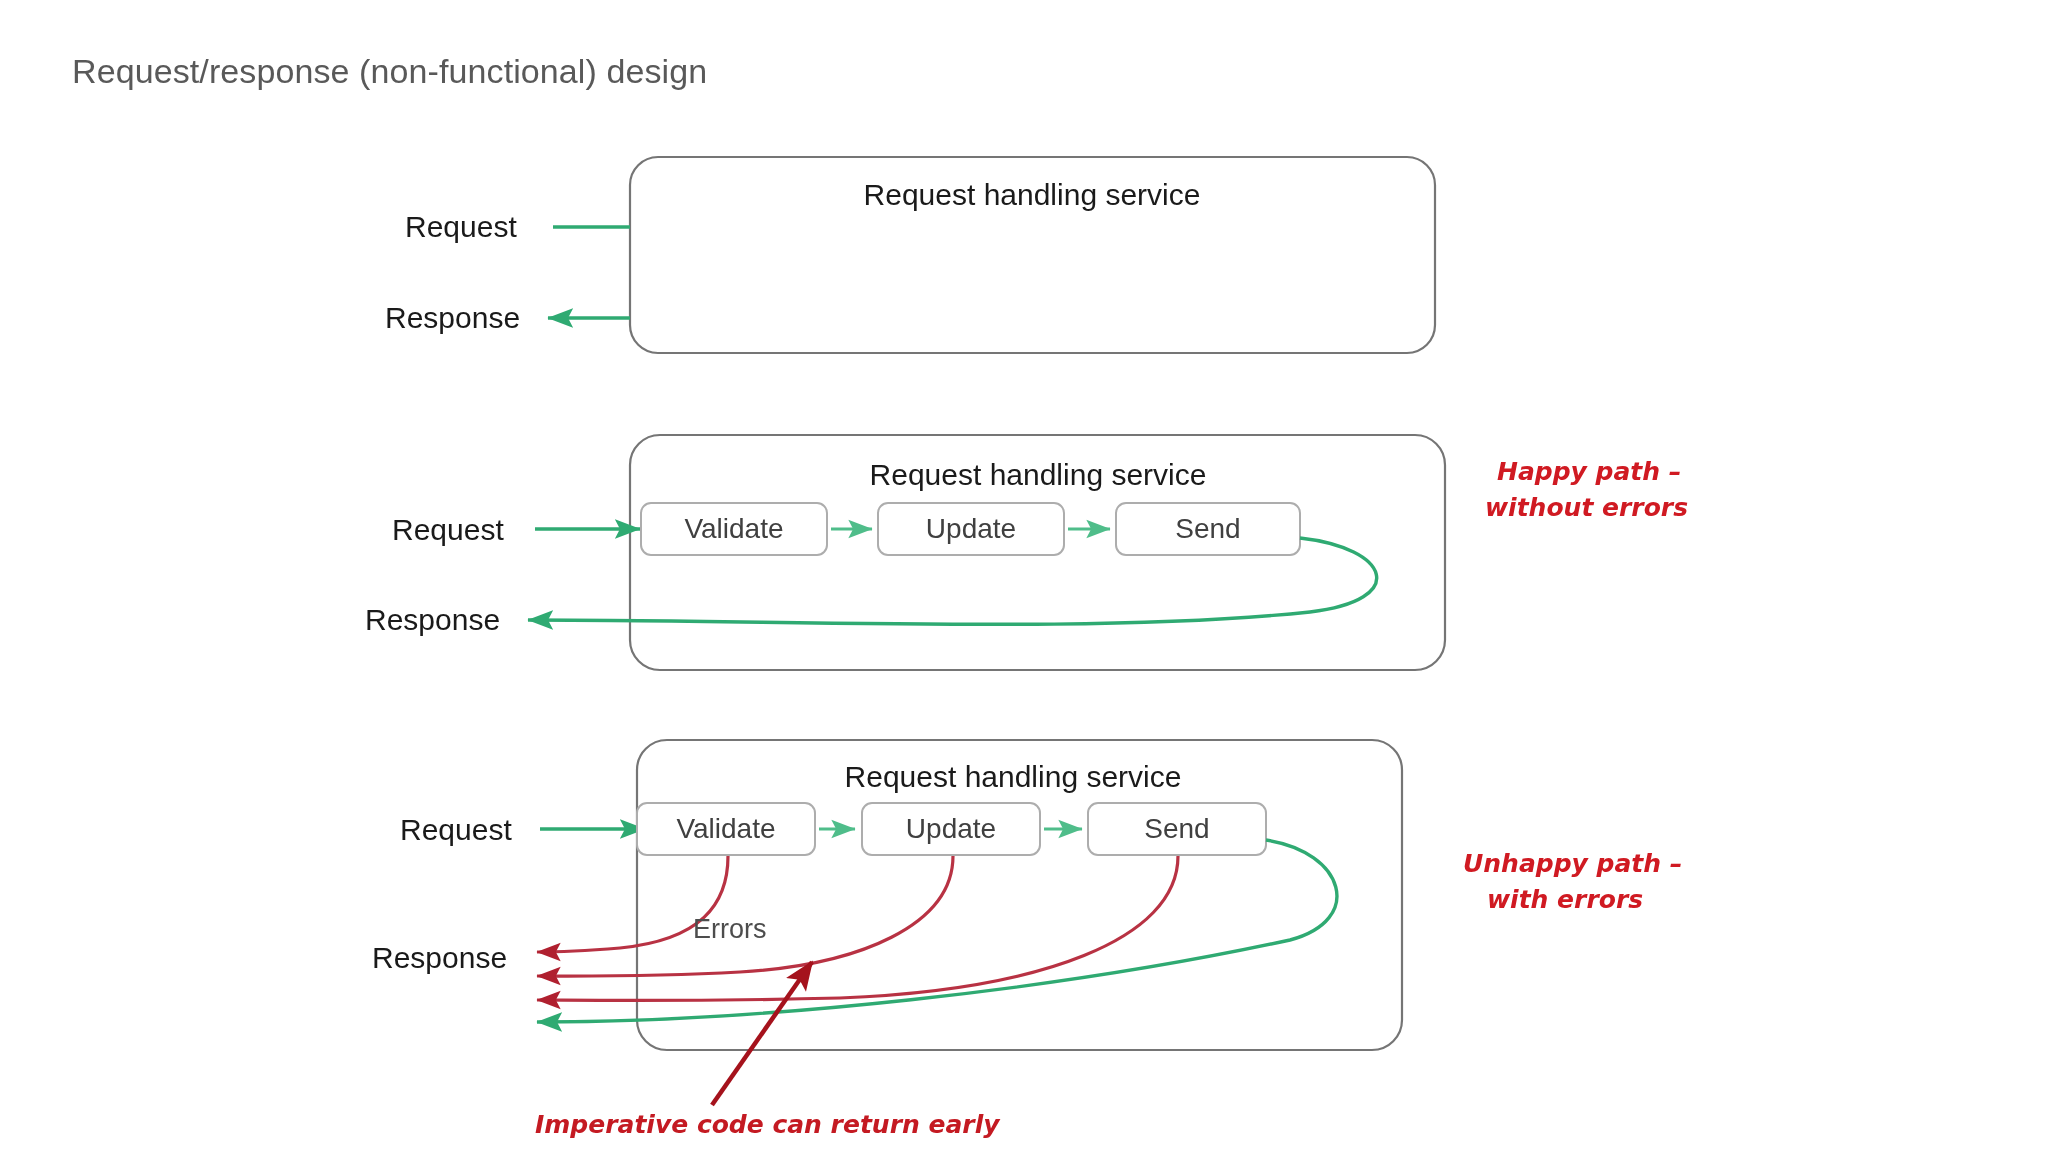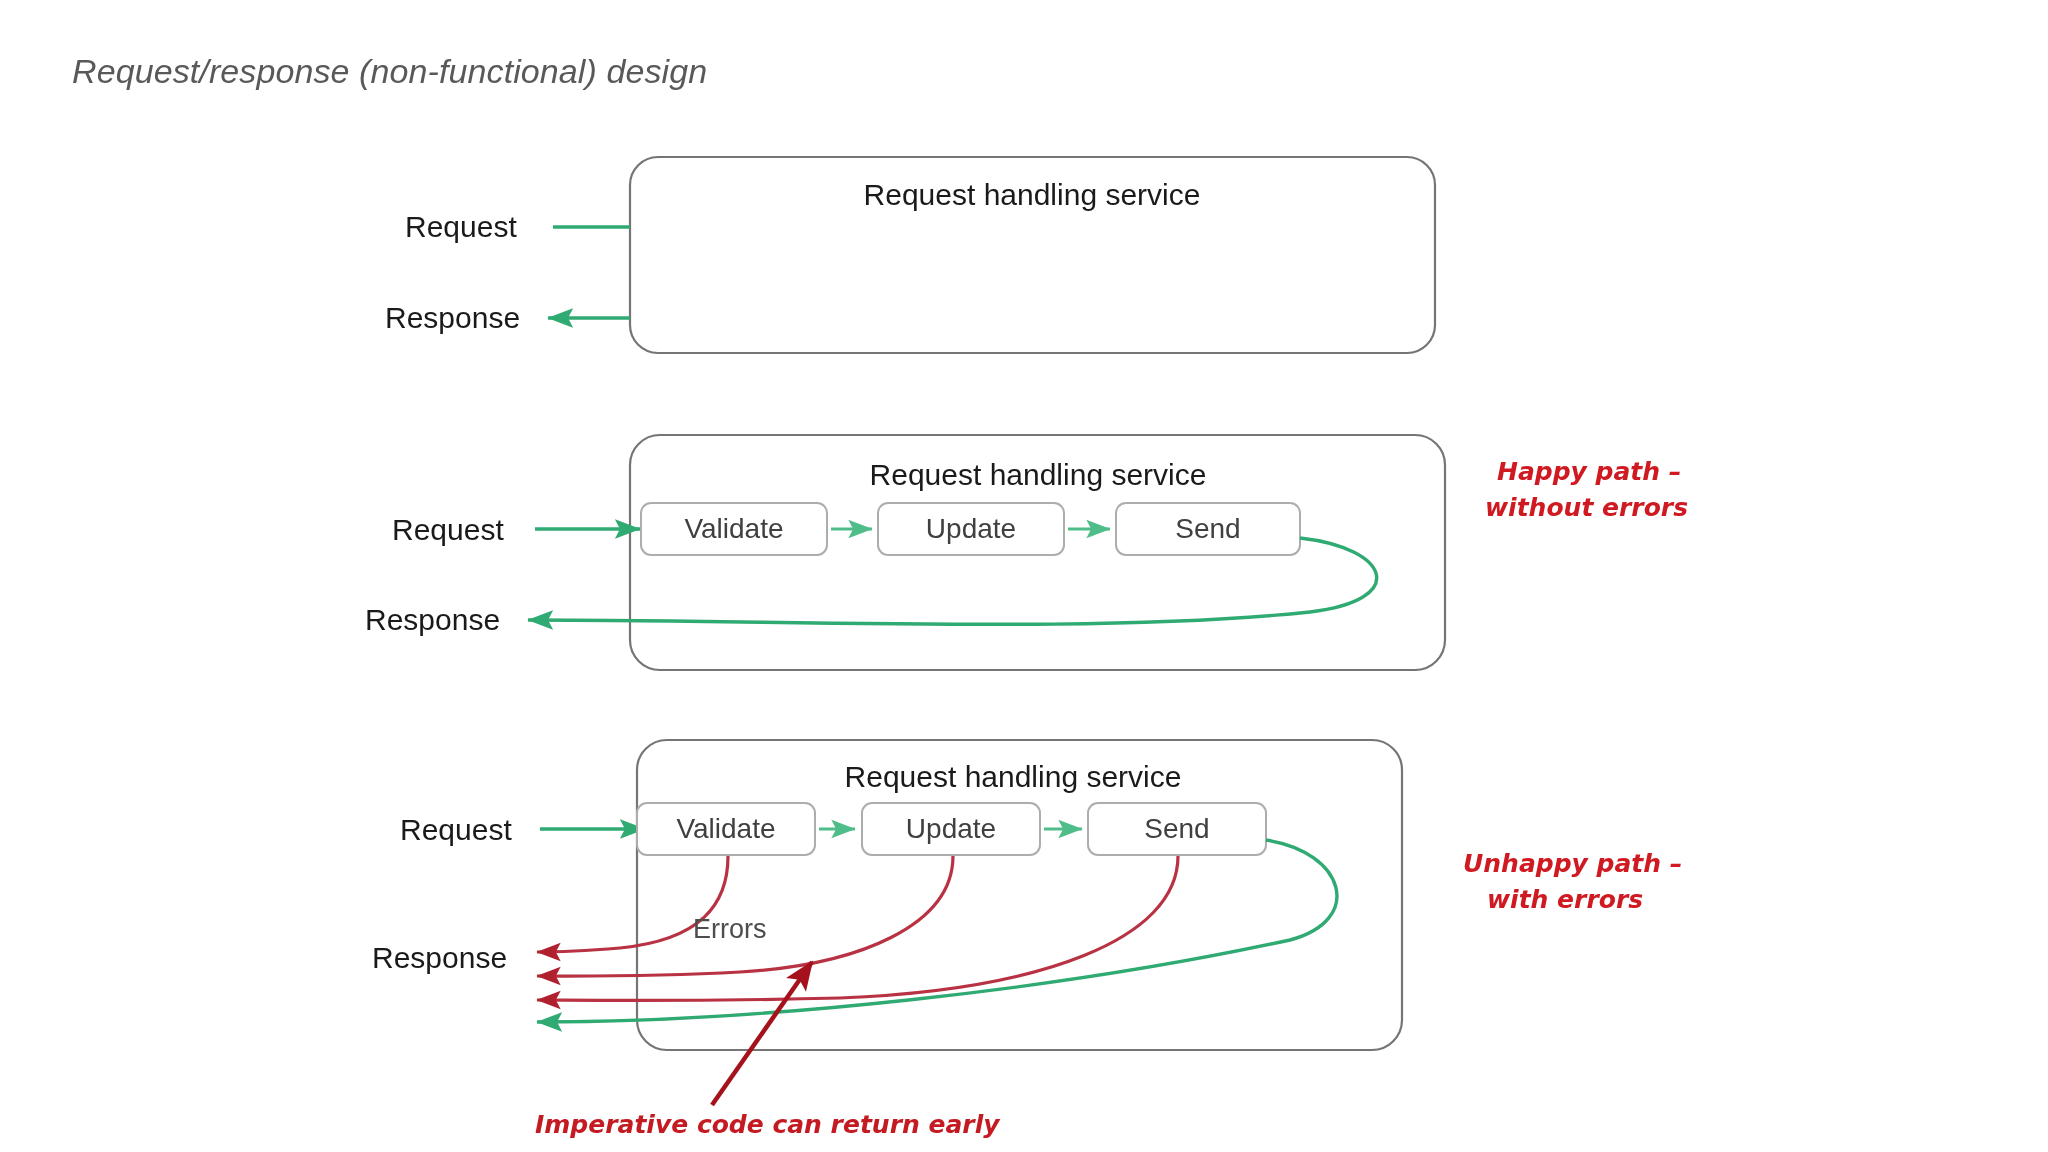--- a/index.html
+++ b/index.html
@@ -16,21 +16,20 @@
   }
   #page-title {
     position: absolute;
     left: 72px;
     top: 52px;
     font-size: 34px;
     color: #595959;
     font-family: "Liberation Sans", sans-serif;
     letter-spacing: 0.1px;
     white-space: nowrap;
-    font-style: italic;
   }
   .diagram-canvas {
     position: absolute;
     left: 0;
     top: 0;
     width: 2048px;
     height: 1152px;
   }
   .svg-label {
     font-family: "Liberation Sans", sans-serif;

